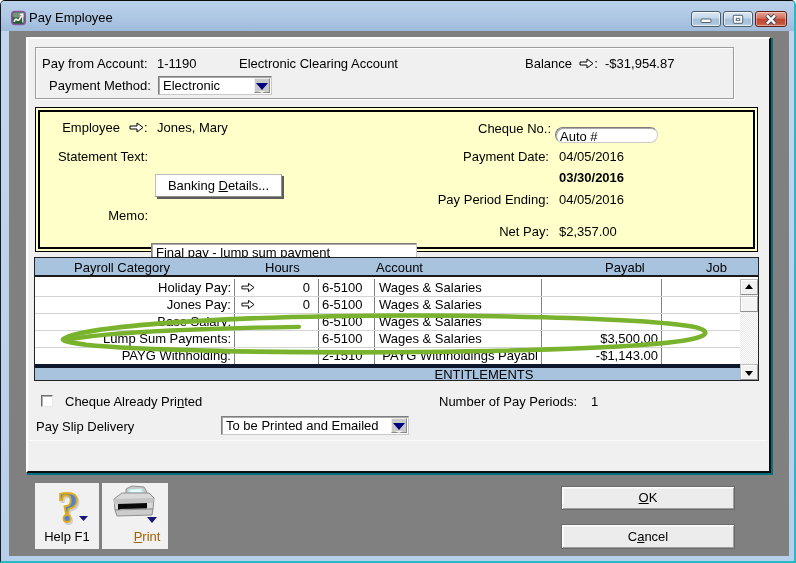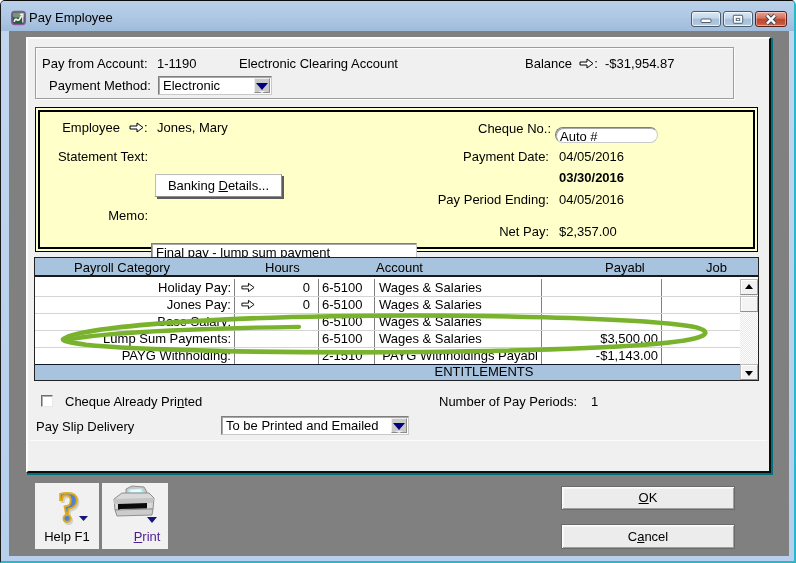--- a/index.html
+++ b/index.html
@@ -51,21 +51,21 @@
 .winbtn{position:absolute;background:#ececec;text-align:center;font-size:13px;
   border:1px solid #6b6b6b;
   box-shadow:inset 1px 1px 0 #fdfdfd, inset -1px -1px 0 #9f9f9f, inset 2px 2px 0 #f6f6f6;}
 #tbl{left:25px;top:226px;width:725px;height:124px;background:#fff;border:1px solid #222;}
 #thead{position:absolute;left:0;top:0;width:723px;height:19px;background:#a8c3de;border-bottom:2px solid #1a1a1a;}
 .thx{position:absolute;top:2px;white-space:nowrap;}
 .colline{position:absolute;top:21px;width:1px;background:#808080;}
 .rowline{position:absolute;left:0;height:1px;background:#d4d4d4;}
 .cell{position:absolute;white-space:nowrap;overflow:hidden;line-height:16px;height:16px;}
 #entband{position:absolute;left:0;bottom:0;height:16px;width:705px;background:#a8c3de;
-  border-top:1px solid #0f172a;}
+  border-top:4px solid #0f172a;}
 #vsb{position:absolute;right:0;top:21px;width:18px;bottom:0;background:#f5f5f5;background-image:conic-gradient(#fdfdfd 25%,#e9e9e9 25% 50%,#fdfdfd 50% 75%,#e9e9e9 75%);background-size:2px 2px;}
 .sbtn{position:absolute;left:0px;width:18px;height:16px;background:#f1f1f1;
   border:1px solid #bdbdbd;border-bottom-color:#8f8f8f;border-right-color:#9f9f9f;box-shadow:inset 1px 1px 0 #fff;}
 .tri{position:absolute;width:0;height:0;border:4px solid transparent;}
 #sbthumb{position:absolute;left:0px;top:17px;width:18px;height:16px;background:#f4f4f4;
   border:1px solid #bdbdbd;border-bottom-color:#8f8f8f;border-right-color:#9f9f9f;box-shadow:inset 1px 1px 0 #fff;}
 #chk{left:32px;top:364px;width:12px;height:12px;background:#fff;
   border-top:1px solid #6e6e6e;border-left:1px solid #6e6e6e;
   border-bottom:1px solid #e8e8e8;border-right:1px solid #e8e8e8;box-shadow:inset 1px 1px 0 #b0b0b0;}
 .tbbtn{position:absolute;top:452px;height:66px;background:#f1f1f1;}
@@ -223,19 +223,19 @@
         <path d="M24 6 L30 3 L42 4 L45 9 L42 12 L24 12 Z" fill="#c8c8c8" stroke="#909090" stroke-width="1"></path>
         <path d="M26 6.5 L40 5.5 L42 10 L27 10.5 Z" fill="#b8f0f4"></path>
         <path d="M28 7 L38 6.3 L39.5 9 L29 9.5 Z" fill="#eafcfd"></path>
         <path d="M12 16 L20 10 L47 10 L52 15 L51 26 L13 27 Z" fill="#d9d9d9" stroke="#8c8c8c" stroke-width="1"></path>
         <path d="M12 16 L47 15 L52 15 L51 20 L12 21 Z" fill="#c4c4c4"></path>
         <path d="M16 21 L45 20 L45 30 L16 30 Z" fill="#0a0a0a"></path>
         <path d="M18 26 L47 25.5 L49 29 L20 30 Z" fill="#f2f2f2"></path>
         <path d="M13 27 L51 26 L50 32 L15 33 Z" fill="#cccccc" stroke="#909090" stroke-width="1"></path>
         <path d="M45 34 l10 0 l-5 6 z" fill="#15157a"></path>
       </svg>
-      <div class="tblabel" style="color:#4c1d95;padding-left:24px;"><u>P</u>rint</div>
+      <div class="tblabel" style="color:#a16207;padding-left:24px;"><u>P</u>rint</div>
     </div>
 
     <div class="winbtn" style="left:552px;top:493px;width:174px;height:25px;line-height:23px;">C<u>a</u>ncel</div>
     <div class="winbtn" style="left:552px;top:455px;width:174px;height:24px;line-height:22px;"><u>O</u>K</div>
   </div>
 </div>
 
 </body></html>

